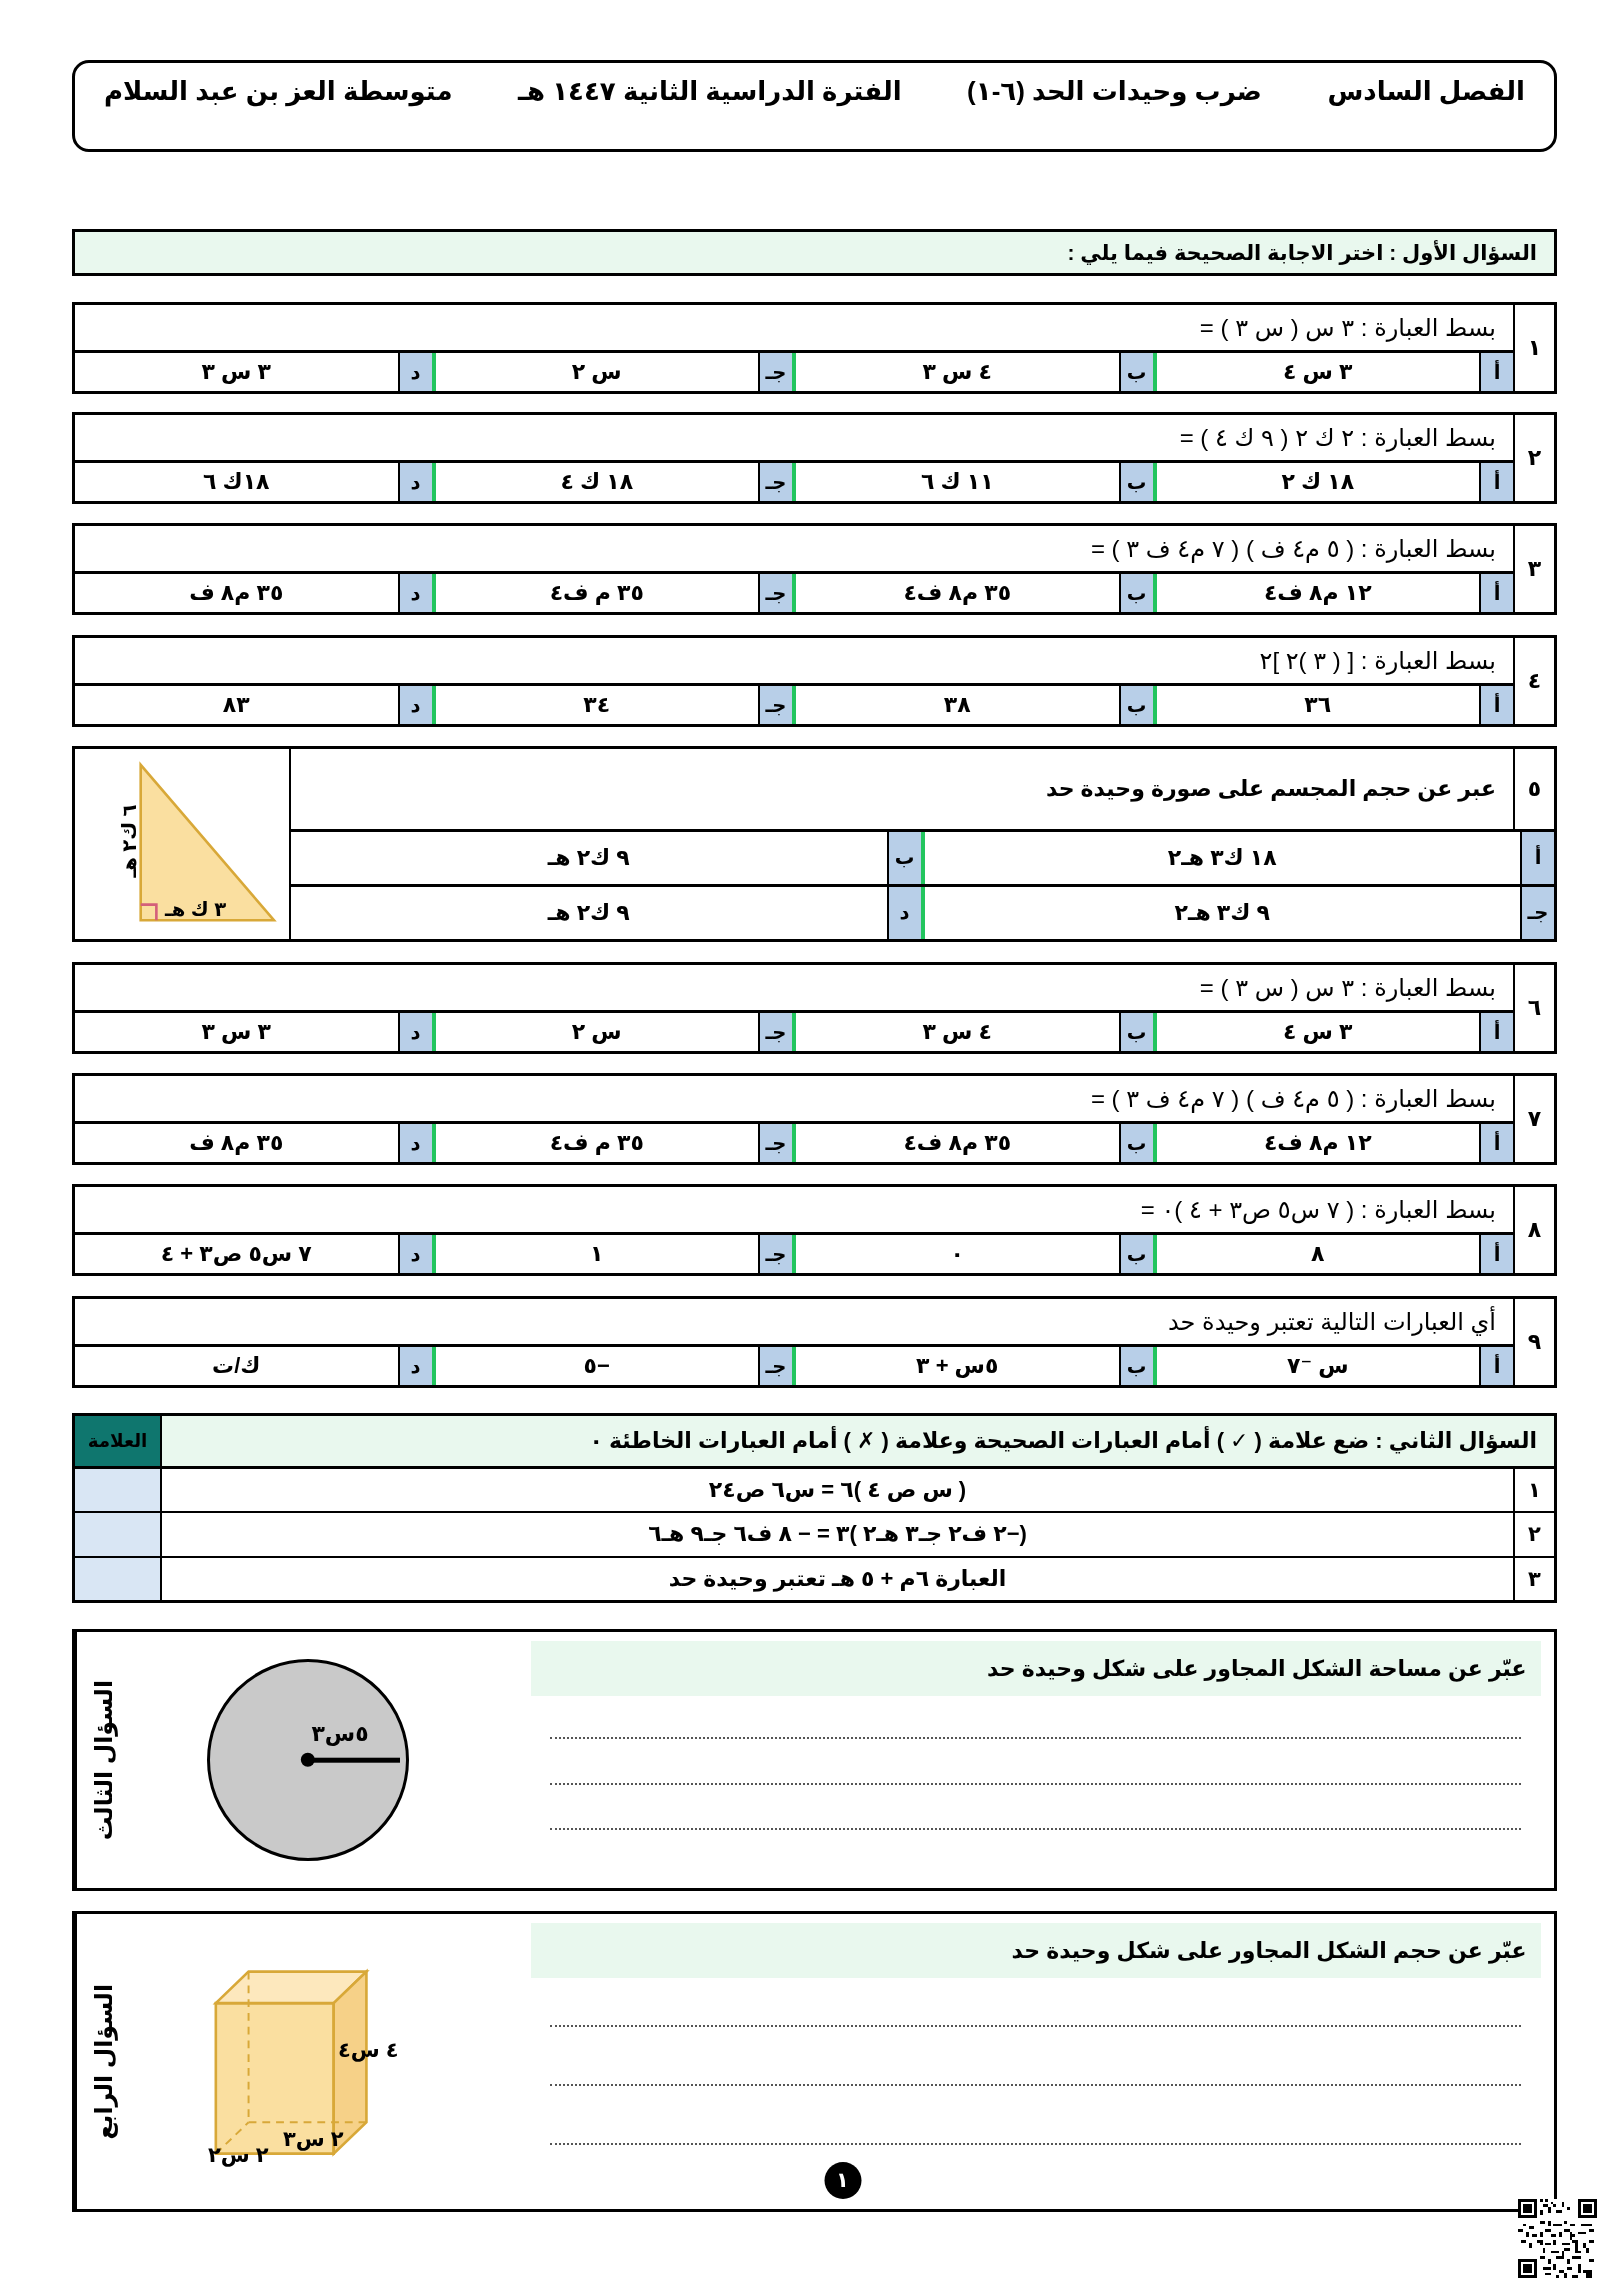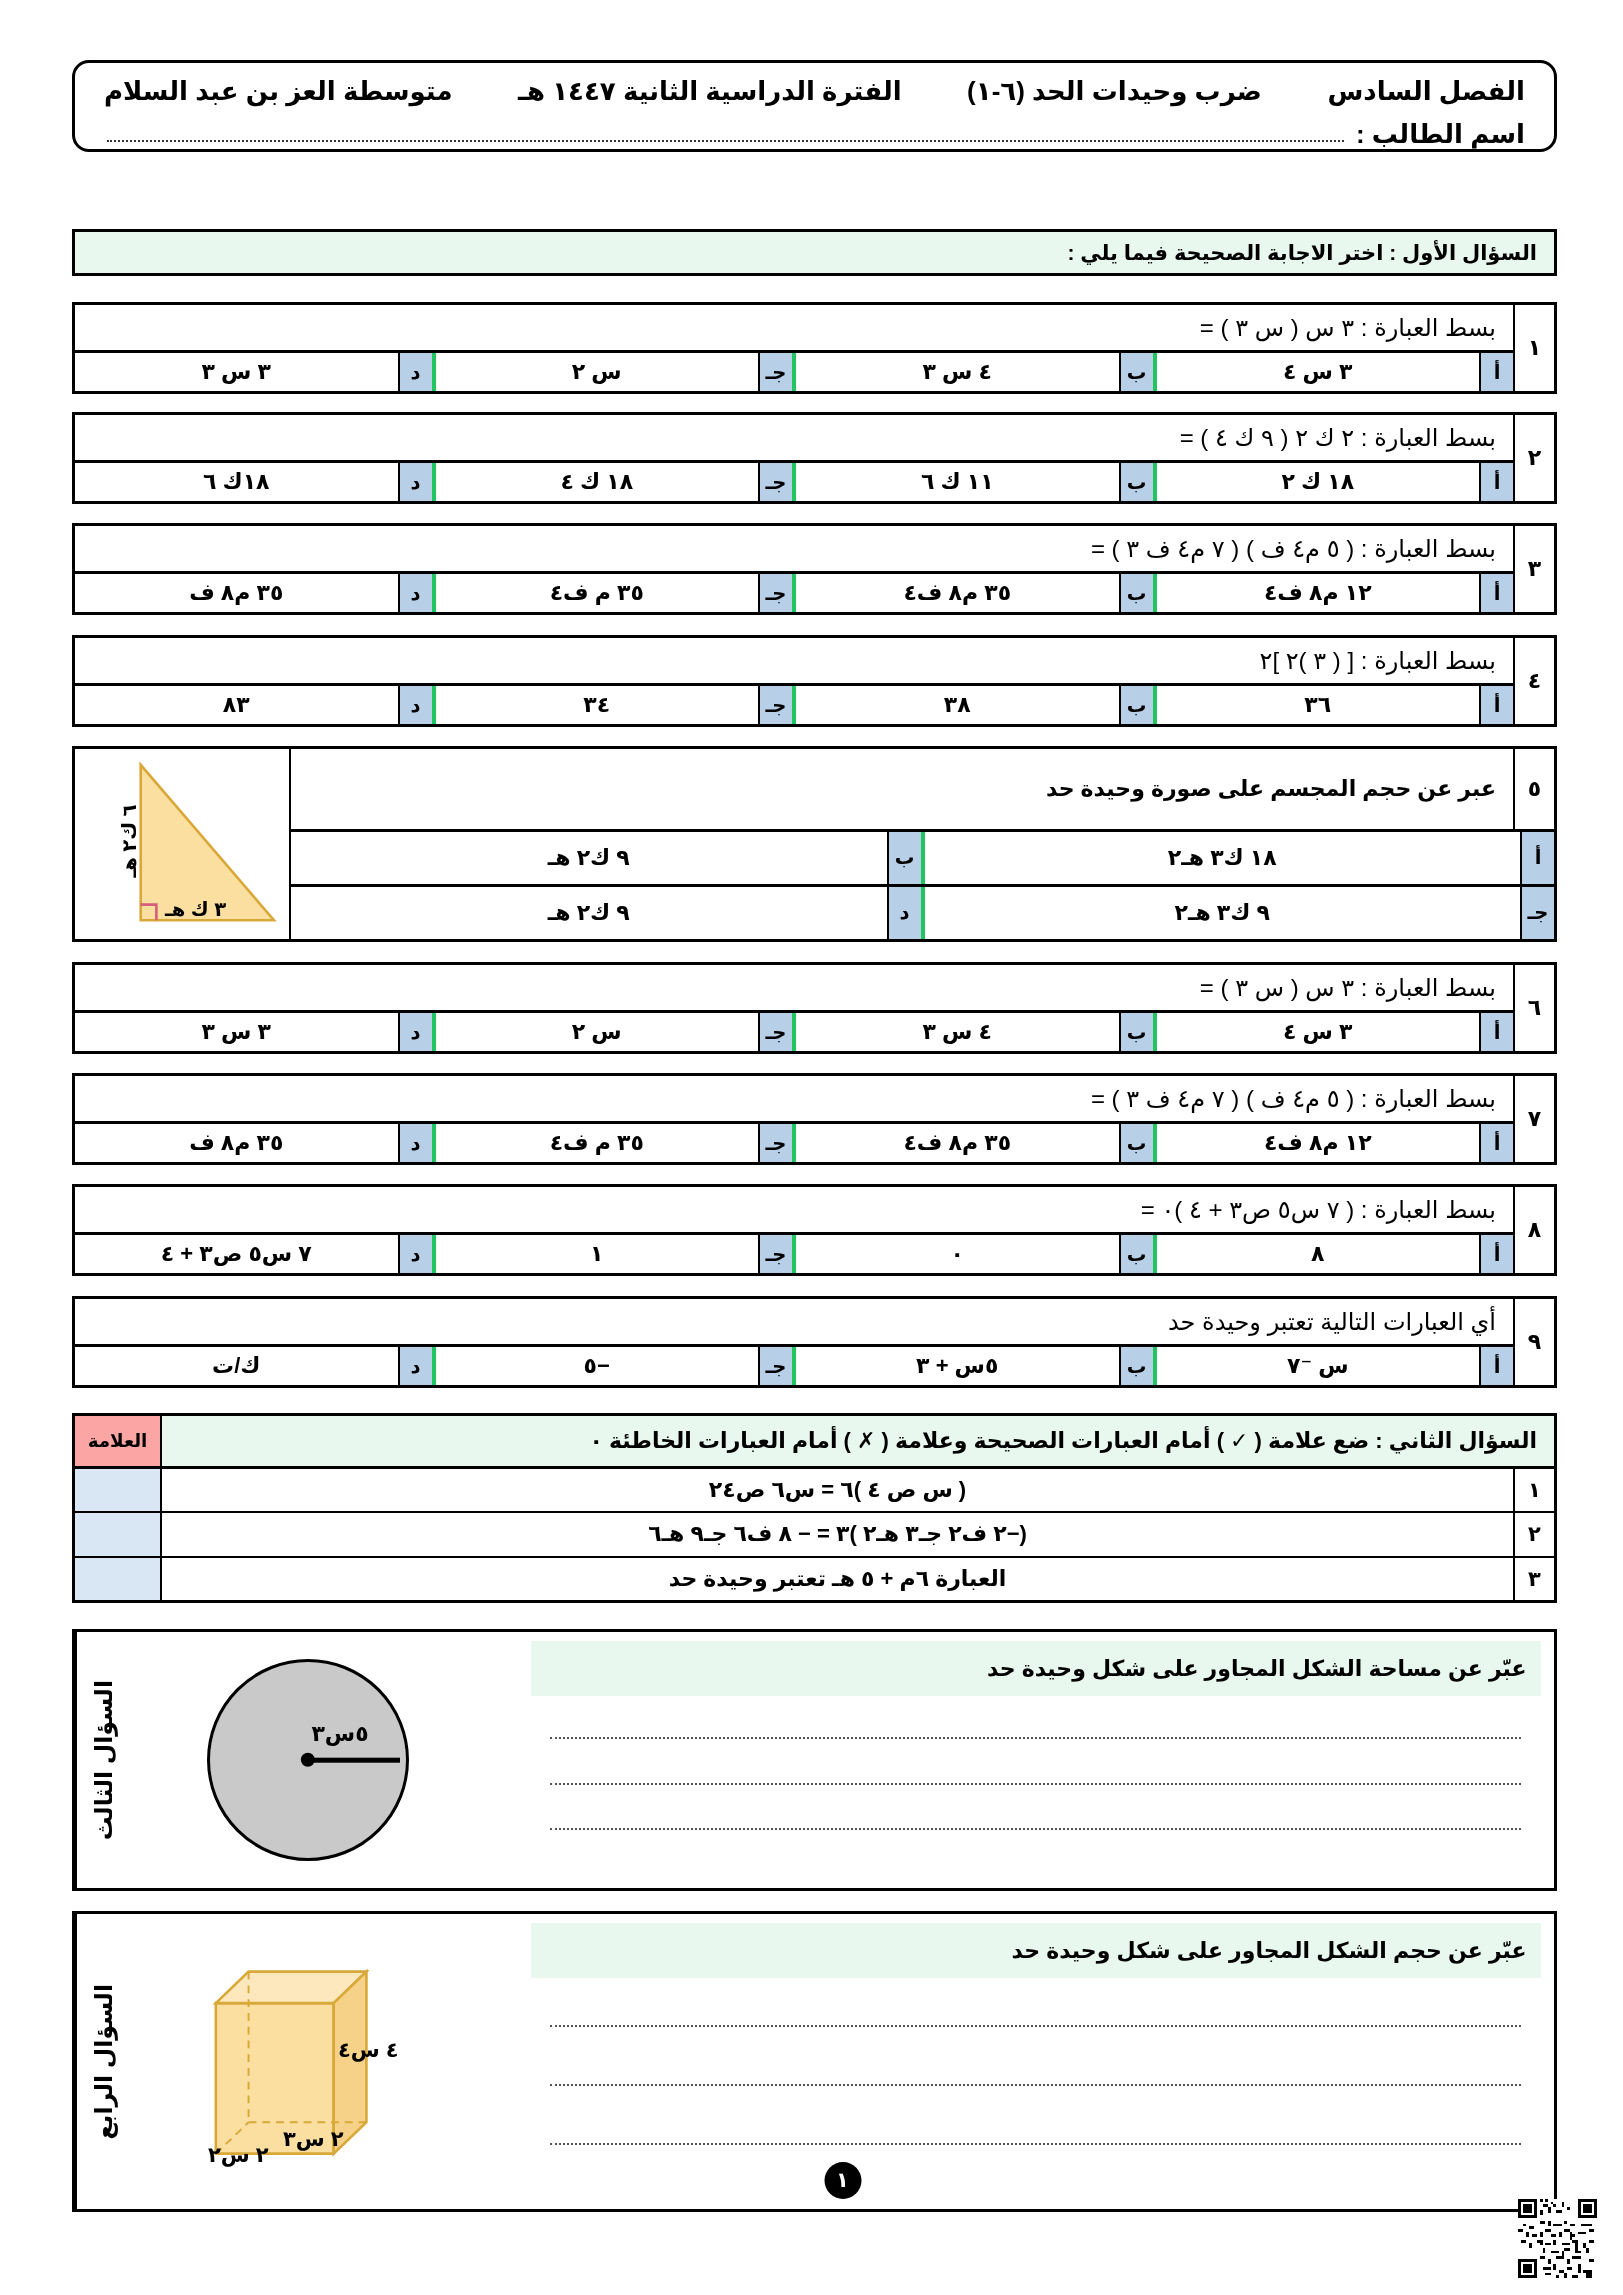--- a/index.html
+++ b/index.html
@@ -97,21 +97,21 @@
   }
 
   
   .tf-box{ position:absolute; border:3.3px solid #000; box-sizing:border-box; background:#fff; display:flex; flex-direction:column; }
   .tf-head{ display:flex; flex-direction:row; flex:0 0 50px; border-bottom:3.3px solid #000; }
   .tf-head-banner{
     flex:1; background:#e9f8ee; display:flex; align-items:center;
     padding:0 17px; font-size:22px; font-weight:700; border-left:2.6px solid #000; box-sizing:border-box;
   }
   .tf-head-mark{
-    flex:0 0 85px; background:#fca5a5; display:flex; align-items:center; justify-content:center;
+    flex:0 0 85px; background:#0f766e; display:flex; align-items:center; justify-content:center;
     font-size:18.3px; font-weight:700; box-sizing:border-box;
   }
   .tf-row{ display:flex; flex-direction:row; flex:1; border-bottom:2.6px solid #000; }
   .tf-row.last{ border-bottom:0; }
   .tf-num{ flex:0 0 41px; border-left:2px solid #000; display:flex; align-items:center; justify-content:center; font-size:21px; font-weight:700; box-sizing:border-box;}
   .tf-txt{ flex:1; display:flex; align-items:center; justify-content:center; font-size:22px; font-weight:700; border-left:2.6px solid #000; box-sizing:border-box;}
   .tf-mark{ flex:0 0 85px; background:#d9e6f4; box-sizing:border-box; }
 
   
   .big-box{ position:absolute; border:3.3px solid #000; box-sizing:border-box; background:#fff; display:flex; flex-direction:row; }
@@ -155,24 +155,20 @@
 <body>
 
 <div class="page">
 
   <div class="header-box">
     <div class="header-row">
       <div class="header-cell">الفصل السادس</div>
       <div class="header-cell">ضرب وحيدات الحد (٦-١)</div>
       <div class="header-cell">الفترة الدراسية الثانية ١٤٤٧ هـ</div>
       <div class="header-cell">متوسطة العز بن عبد السلام</div>
-    </div>
-    <div class="student-row">
-      <div class="student-label">اسم الطالب :</div>
-      <div class="dotline"></div>
     </div>
   </div>
 
   <div class="banner" style="left:72px; top:229px; width:1485px; height:47px;">
     <span class="b-text">السؤال الأول : اختر الاجابة الصحيحة فيما يلي :</span>
   </div>
 
   <div class="q-block" style="left:72px; top:302px; width:1485px; height:92px;">
     <div class="q-num">١</div>
     <div class="q-body">

